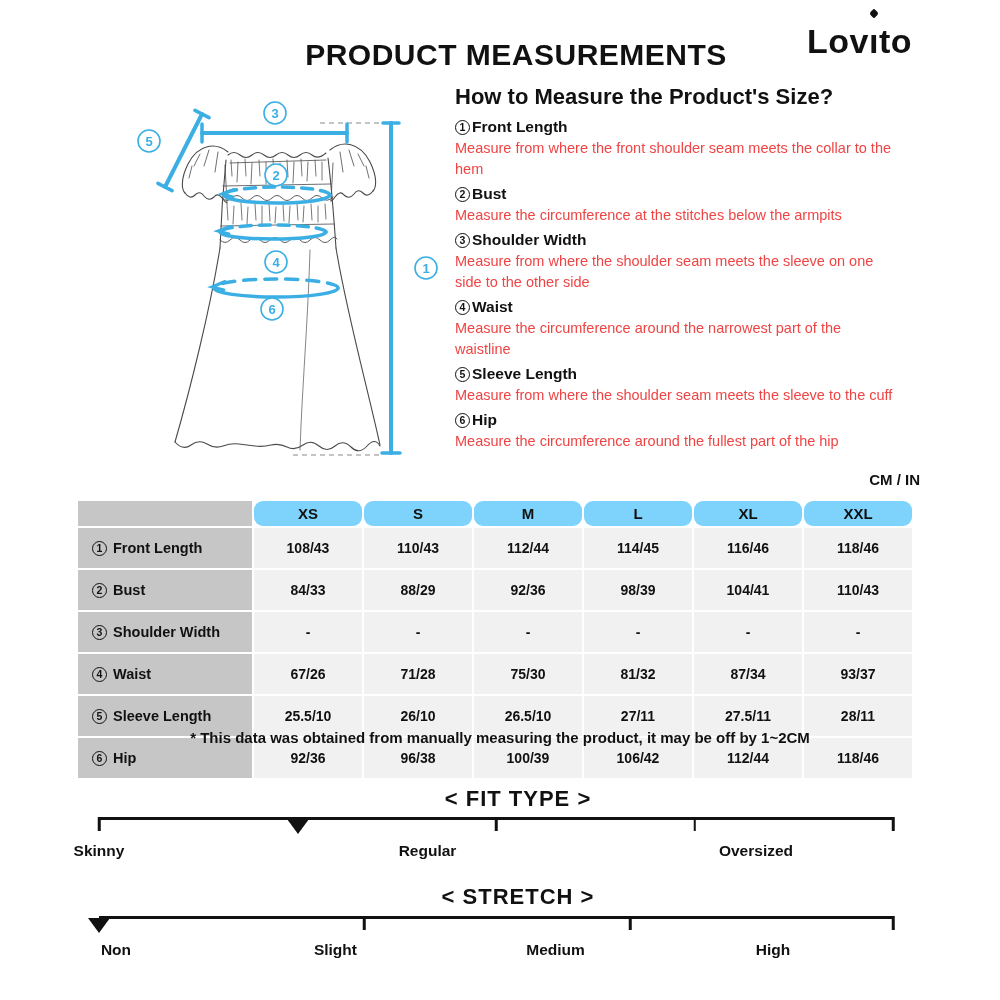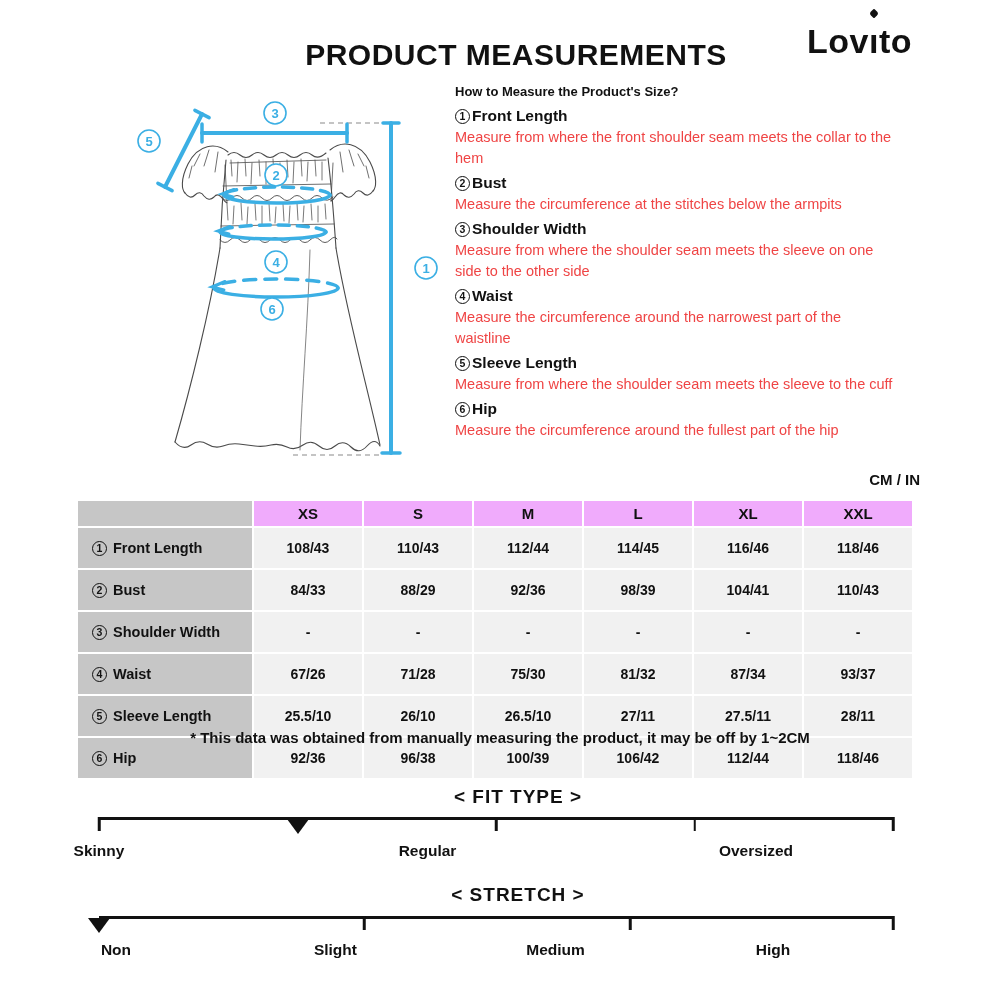--- a/index.html
+++ b/index.html
@@ -9,42 +9,42 @@
 
   
   .page-title{left:0;right:0;top:38px;text-align:center;font-size:30px;font-weight:bold;letter-spacing:.5px;margin-left:32px;}
   .brand-logo{right:88px;top:22px;font-size:34px;font-weight:bold;letter-spacing:.5px;}
   .brand-logo .iwrap{position:relative;}
   .brand-logo .idot{position:absolute;left:50%;top:-12px;transform:translateX(-50%) rotate(45deg);
        width:7px;height:7px;background:#111;border-radius:1px 40% 1px 40%;}
 
   
   .guide{left:455px;top:84px;width:440px;}
-  .guide h2{margin:0 0 6px 0;font-size:13px;font-weight:bold;}
+  .guide h2{margin:0 0 6px 0;font-size:22px;font-weight:bold;}
   .g-item{margin:0 0 3px 0;}
   .g-title{font-size:15.5px;font-weight:bold;display:flex;align-items:center;gap:2px;padding:2px 0;}
   .g-desc{font-size:14.5px;line-height:21px;color:#ef4444;}
   .circ{display:inline-flex;width:15px;height:15px;border:1.2px solid currentColor;border-radius:50%;
         align-items:center;justify-content:center;font-size:10.5px;font-weight:bold;flex:0 0 auto;
         box-sizing:border-box;}
 
   
   .units{top:471px;right:80px;font-size:15px;font-weight:bold;}
   table.sizes{position:absolute;left:76px;top:499px;border-collapse:separate;border-spacing:2.5px;}
   table.sizes th,table.sizes td{padding:0;text-align:center;vertical-align:middle;font-weight:bold;}
   table.sizes .corner{background:#c6c6c6;width:174px;height:25px;}
-  table.sizes th.col{background:#f0abfc;width:108px;height:25px;font-size:15px;}
+  table.sizes th.col{background:#7dd3fc;width:108px;height:25px;font-size:15px;border-radius:9px;}
   table.sizes th.rowlab{background:#c6c6c6;height:28px;text-align:left;font-size:14.5px;}
   table.sizes th.rowlab .inner{display:flex;align-items:center;gap:6px;padding-left:14px;}
   table.sizes td{background:#f1f1f1;font-size:14px;height:40px;}
 
   .footnote{left:0;right:0;top:729px;text-align:center;font-size:15px;font-weight:bold;}
 
   
-  .scale-head{left:0;right:0;text-align:center;font-size:19px;font-weight:bold;letter-spacing:1px;padding-left:36px;}
+  .scale-head{left:0;right:0;text-align:center;font-size:22px;font-weight:bold;letter-spacing:1px;padding-left:36px;}
   .scale{left:99px;width:794px;height:16px;}
   .scale .rule{position:absolute;left:0;right:0;top:0;height:3px;background:#111;}
   .scale .tick{position:absolute;top:0;width:2.5px;height:14px;background:#111;transform:translateX(-50%);}
   .scale .marker{position:absolute;top:2px;width:0;height:0;transform:translateX(-50%);
         border-left:11px solid transparent;border-right:11px solid transparent;border-top:15px solid #111;}
   .scale-labels{left:99px;width:657px;height:20px;}
   .scale-labels span{position:absolute;transform:translateX(-50%);font-size:15.5px;font-weight:bold;white-space:nowrap;}
 
   svg text{font-family:"Liberation Sans","DejaVu Sans",sans-serif;}
 </style>

